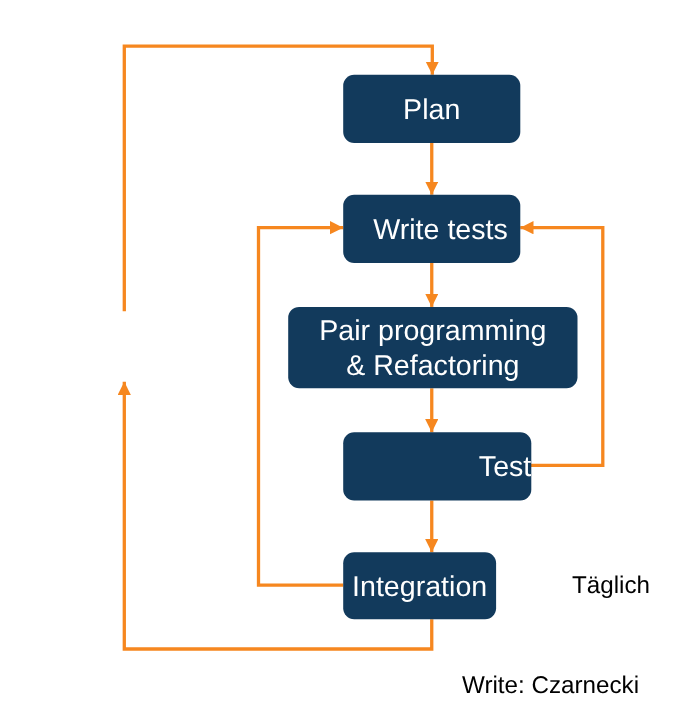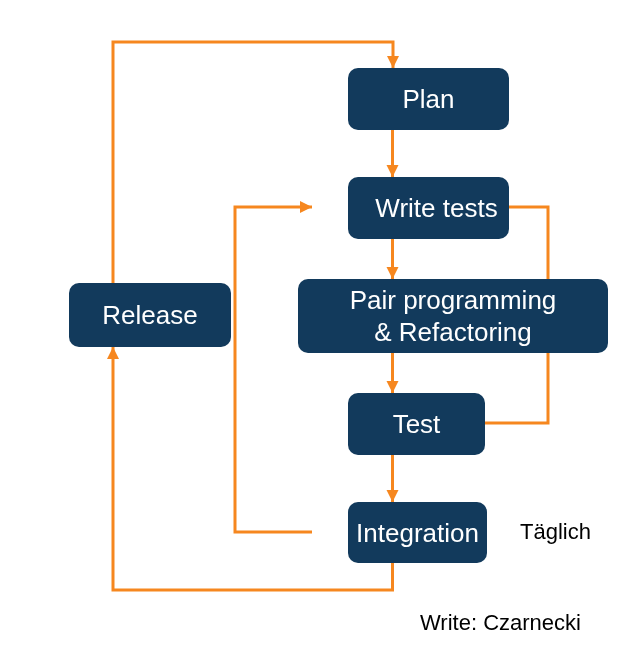--- a/index.html
+++ b/index.html
@@ -36,26 +36,25 @@
     background: var(--node-fill);
     color: var(--node-text);
     border-radius: 10px;
     display: flex;
     align-items: center;
     justify-content: center;
     text-align: center;
     font-size: 26px;
     line-height: 32px;
     white-space: pre-line;
-    margin-left: 36px;
   }
   .node-plan        { left: 312px; top: 68px;  width: 161px; height: 62px; }
   .node-write-tests { left: 312px; top: 177px; width: 161px; height: 62px; padding-left: 16px; }
-  .node-pair        { left: 262px; top: 279px; width: 310px; height: 74px; }
-  .node-test        { left: 312px; top: 393px; width: 137px; height: 62px; }
+  .node-pair        { left: 262px; top: 279px; width: 263px; height: 74px; }
+  .node-test        { left: 312px; top: 393px; width: 171px; height: 62px; justify-content: flex-end; }
   .node-integration { left: 312px; top: 502px; width: 139px; height: 61px; }
   .node-release     { left: 33px;  top: 283px; width: 162px; height: 64px; }
   .label {
     position: absolute;
     color: var(--label-text);
     font-size: 22px;
     line-height: 26px;
     white-space: nowrap;
   }
   .label-cycle  { left: 405px; top: 10px;  }
@@ -97,22 +96,19 @@
   </div>
 
   <div class="node node-test">
     <span>Test</span>
   </div>
 
   <div class="node node-integration">
     <span>Integration</span>
   </div>
 
-  <div class="node node-release">
-    <span>Release</span>
-  </div>
 
 
   <div class="label label-daily">Täglich</div>
 
   <div class="label label-source">Write: Czarnecki</div>
 
 </div>
 
 </body></html>

